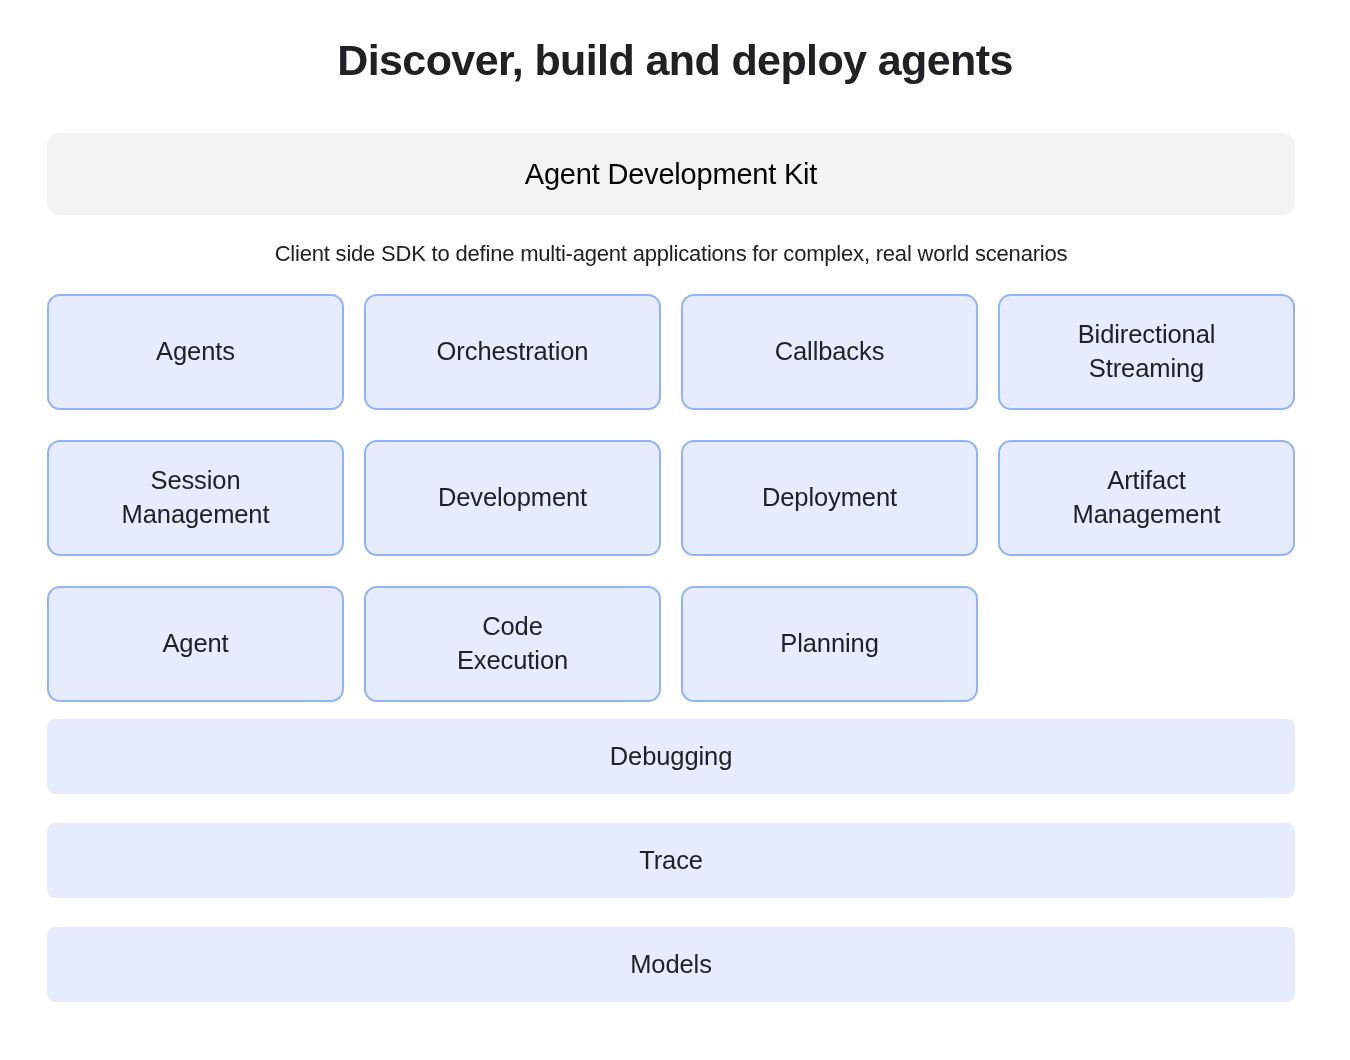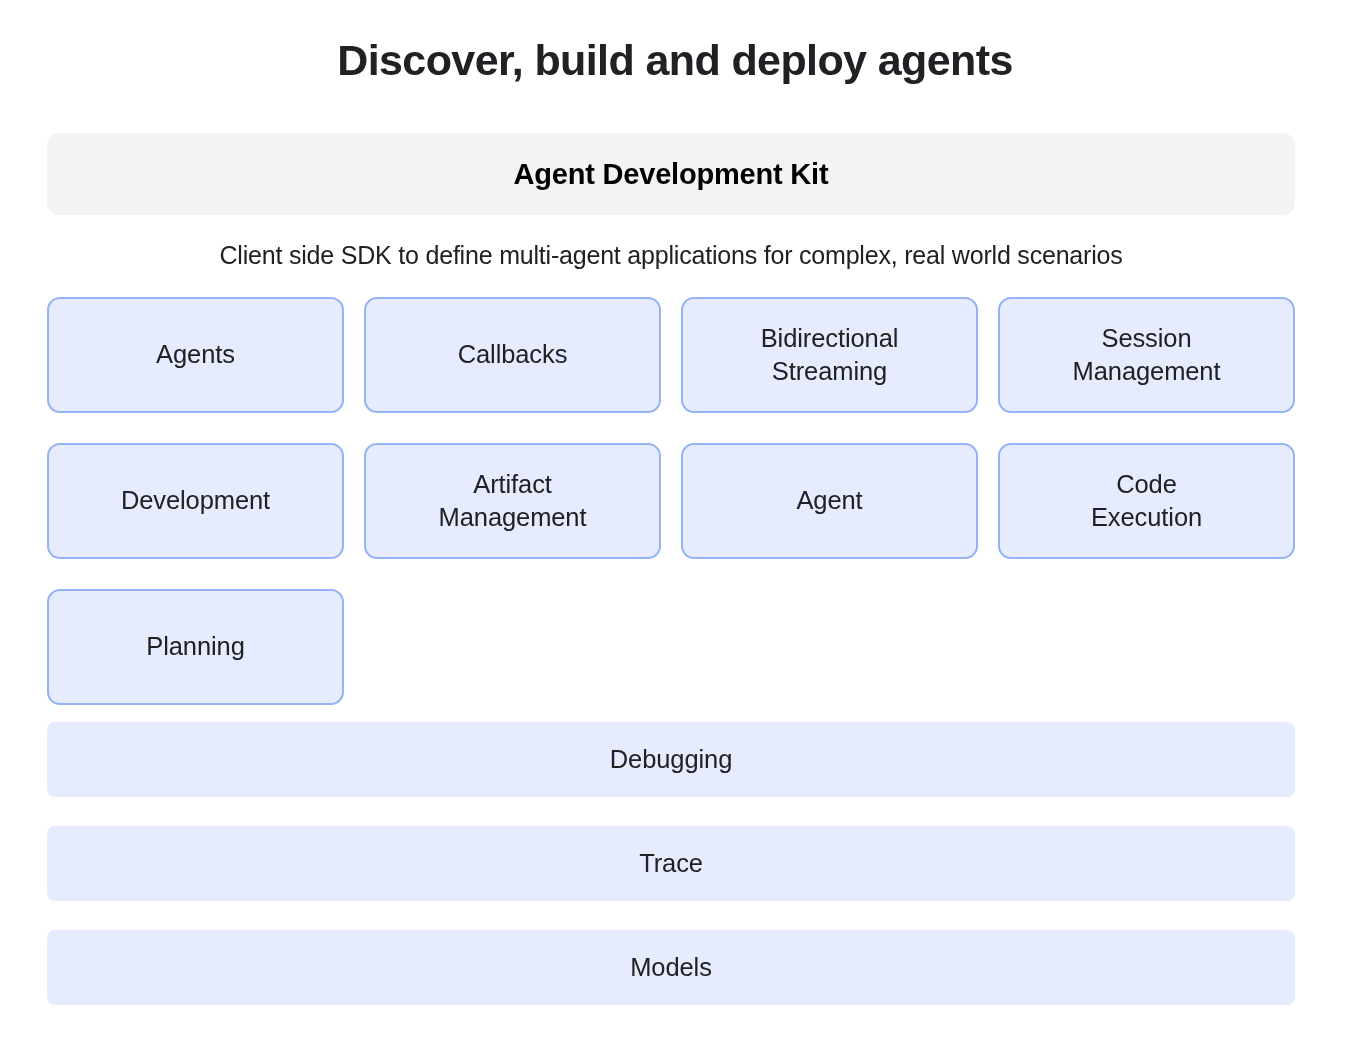--- a/index.html
+++ b/index.html
@@ -46,29 +46,29 @@
   .kit-header {
     background: #f1f3f4;
     border-radius: 12px;
     height: 82px;
     display: flex;
     align-items: center;
     justify-content: center;
   }
   .kit-header-label {
     font-size: 29px;
-    font-weight: 700;
+    font-weight: 400;
     color: #000000;
     letter-spacing: -0.2px;
   }
 
   
   .subtitle {
     text-align: center;
-    font-size: 25px;
+    font-size: 22px;
     font-weight: 400;
     color: #202124;
     letter-spacing: -0.2px;
     padding: 25px 0 0 0;
     line-height: 1.25;
   }
 
   
   .grid {
     margin-top: 26px;
@@ -134,33 +134,39 @@
     </div>
 
     <div class="subtitle">Client side SDK to define multi-agent applications for complex, real world scenarios</div>
 
     <div class="grid">
 
       <div class="card">
         <span class="card-label">Agents</span>
       </div>
       <div class="card">
+        <span class="card-label">Orchestration</span>
+      </div>
+      <div class="card">
         <span class="card-label">Callbacks</span>
       </div>
 
       <div class="card">
         <span class="card-label">Bidirectional
 Streaming</span>
       </div>
       <div class="card">
         <span class="card-label">Session
 Management</span>
       </div>
       <div class="card">
         <span class="card-label">Development</span>
+      </div>
+      <div class="card">
+        <span class="card-label">Deployment</span>
       </div>
 
       <div class="card">
         <span class="card-label">Artifact
 Management</span>
       </div>
       <div class="card">
         <span class="card-label">Agent</span>
       </div>
       <div class="card">

